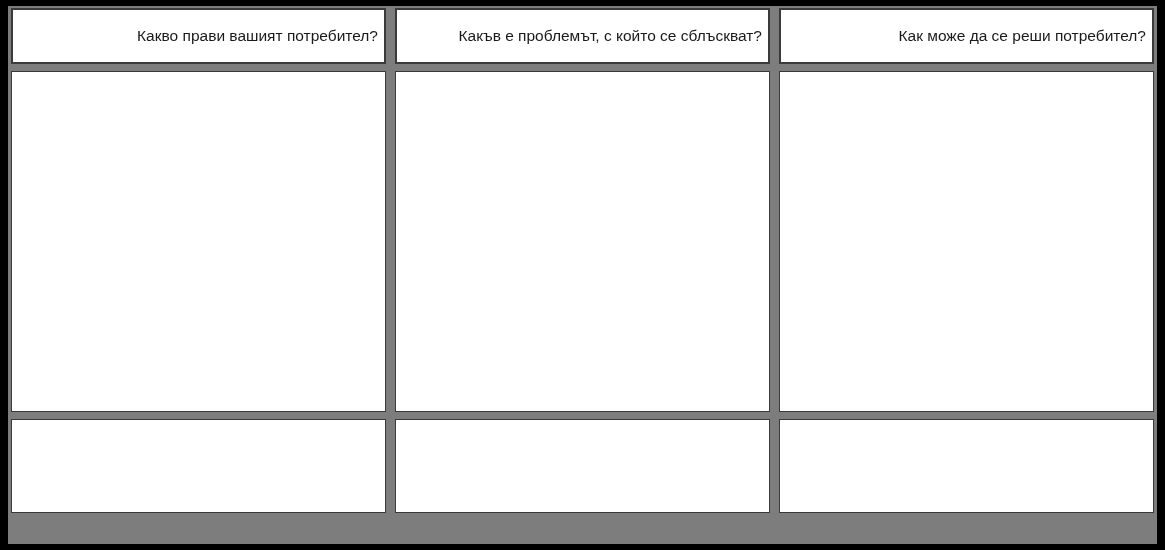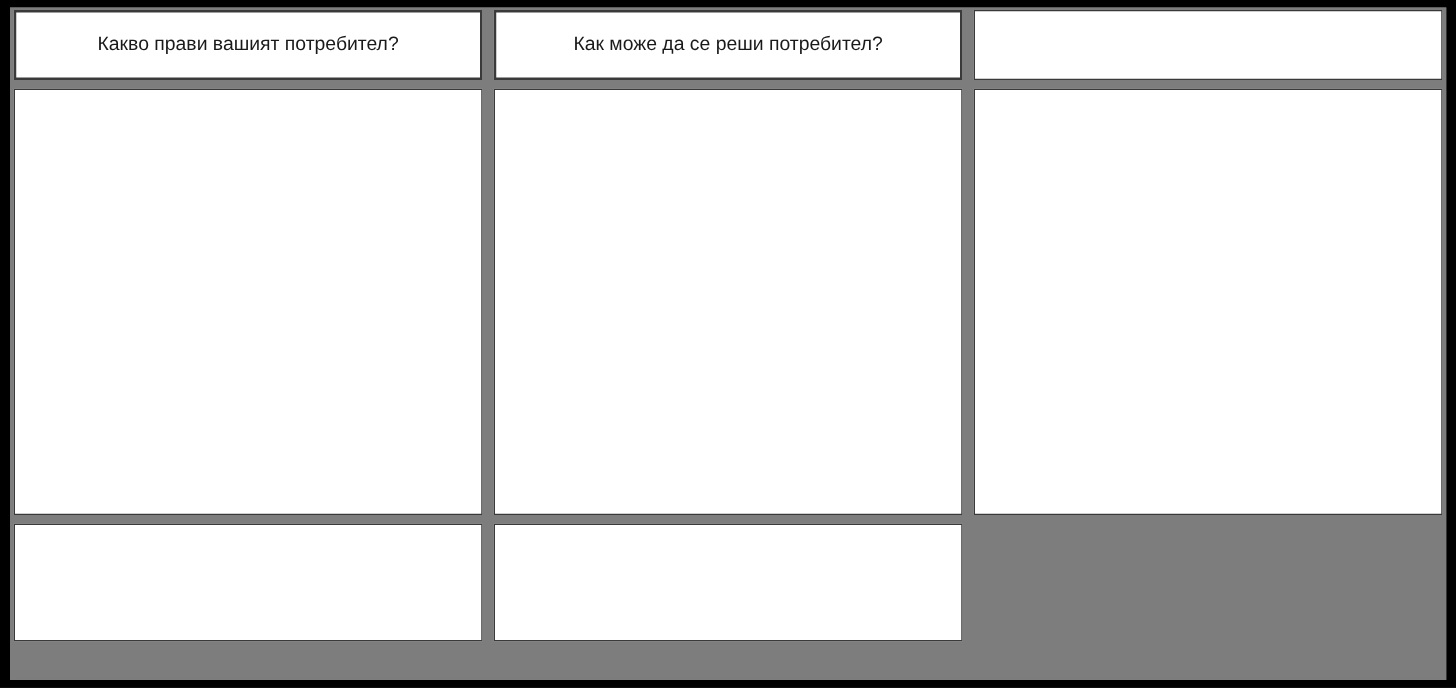--- a/index.html
+++ b/index.html
@@ -44,20 +44,21 @@
     border: 1px solid #3a3a3a;
     box-sizing: border-box;
     display: flex;
     align-items: center;
     justify-content: center;
     overflow: hidden;
   }
 
   .header-cell {
     border: 2px solid #3a3a3a;
+    justify-content: flex-end;
   }
 
   .header-text {
     font-size: 15.5px;
     color: #1a1a1a;
     text-align: center;
     line-height: 1.2;
     padding: 0 6px;
     white-space: nowrap;
   }
@@ -78,20 +79,23 @@
 </head>
 <body>
 
 <div id="board">
   <div class="grid">
 
     <div class="cell header-cell">
       <div class="header-text">Какво прави вашият потребител?</div>
     </div>
     <div class="cell header-cell">
+      <div class="header-text">Какъв е проблемът, с който се сблъскват?</div>
+    </div>
+    <div class="cell header-cell">
       <div class="header-text">Как може да се реши потребител?</div>
     </div>
 
     <div class="cell body-cell">
       <div class="body-text"></div>
     </div>
     <div class="cell body-cell">
       <div class="body-text"></div>
     </div>
     <div class="cell body-cell">

